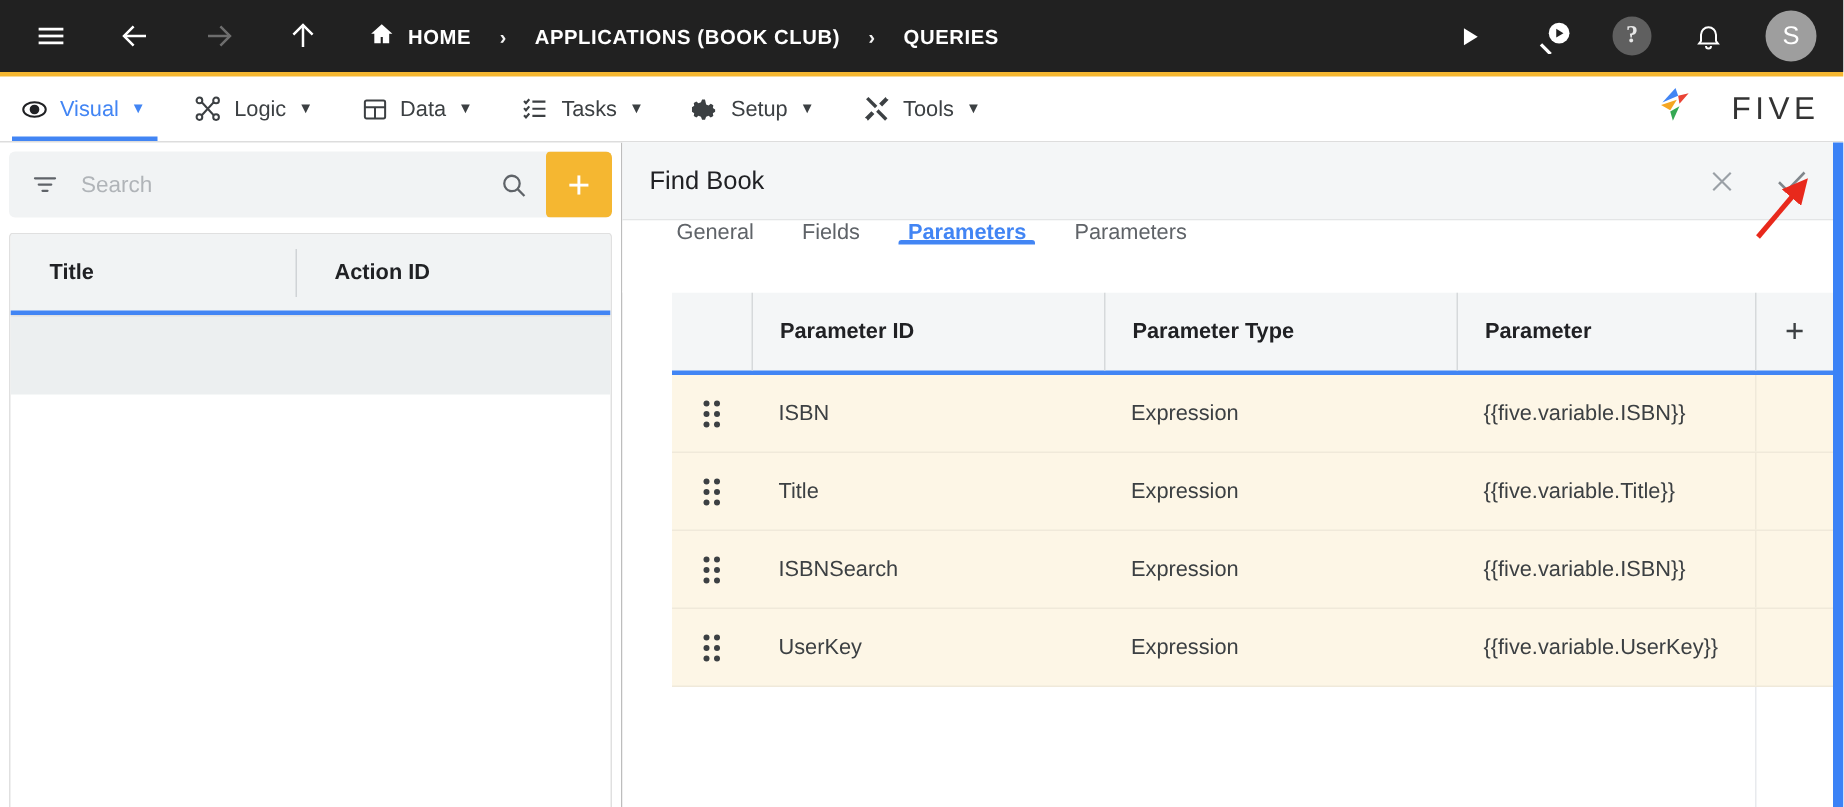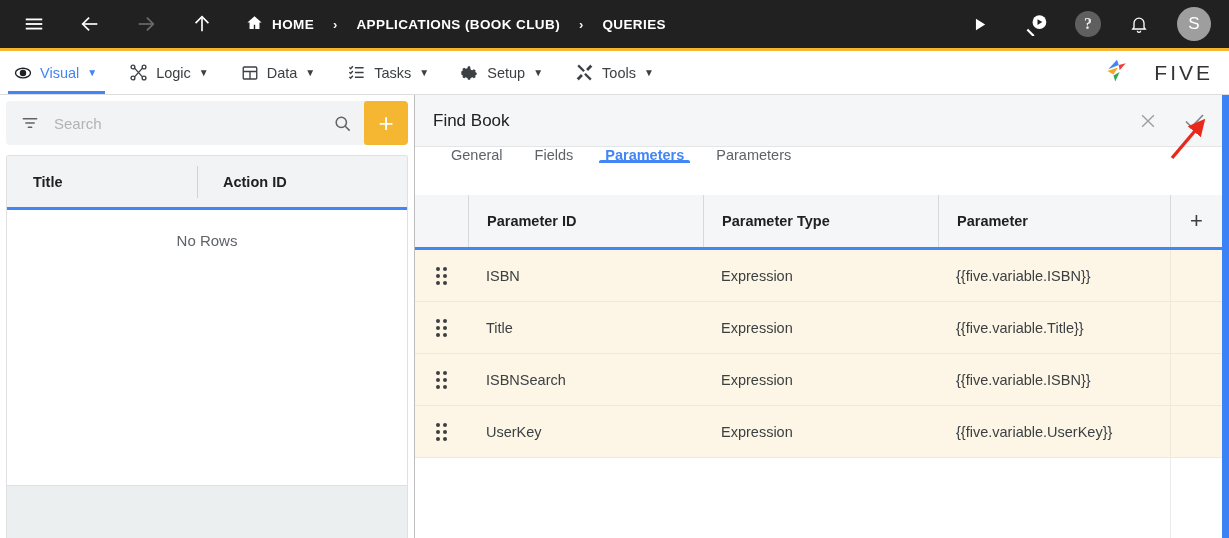--- a/index.html
+++ b/index.html
@@ -182,21 +182,21 @@
     display: flex; align-items: center;
     padding: 0 16px; font-size: 14.5px; color: #5f6368;
     position: relative; cursor: pointer;
   }
   .rp-tab.active { color: #4285f4; font-weight: bold; text-decoration: underline; }
   .rp-tab.active .tab-underline {
     position: absolute; left: 10px; right: 10px; bottom: 0;
     height: 3px; background: #4285f4; border-radius: 2px 2px 0 0;
   }
 
-  .grid-wrap { flex: 1; display: flex; flex-direction: column; overflow: hidden; }
+  .grid-wrap { flex: 1; display: flex; flex-direction: column; overflow: hidden; margin-left: 33px; }
   .grid-header {
     height: 55px; background: #f4f6f7;
     border-bottom: 3px solid #4285f4;
     display: flex; align-items: center;
     position: relative;
   }
   .gh-cell {
     font-size: 14.5px; font-weight: bold; color: #202124;
     height: 100%; display: flex; align-items: center;
     padding-left: 18px;
@@ -431,23 +431,20 @@
           </svg>
       </span>
       <button class="add-btn">+</button>
     </div>
 
     <div class="left-table">
       <div class="lt-header">
         <div class="lt-col c1">Title</div>
         <div class="lt-col c2">Action ID</div>
       </div>
-      <div class="lt-body">
-        <span class="no-rows">No Rows</span>
-      </div>
       <div class="lt-footer"></div>
     </div>
   </div>
 
   <div class="right-panel">
 
     <div class="rp-header">
       <div class="rp-title">Find Book</div>
       <div class="rp-actions">
         <span class="rp-act">

